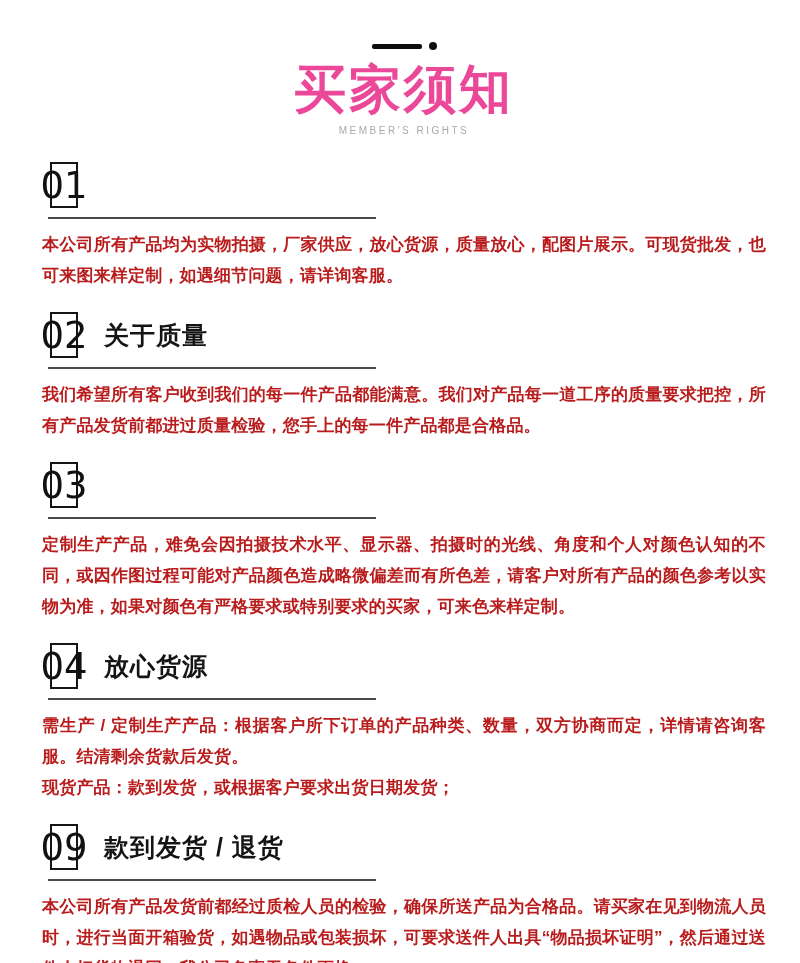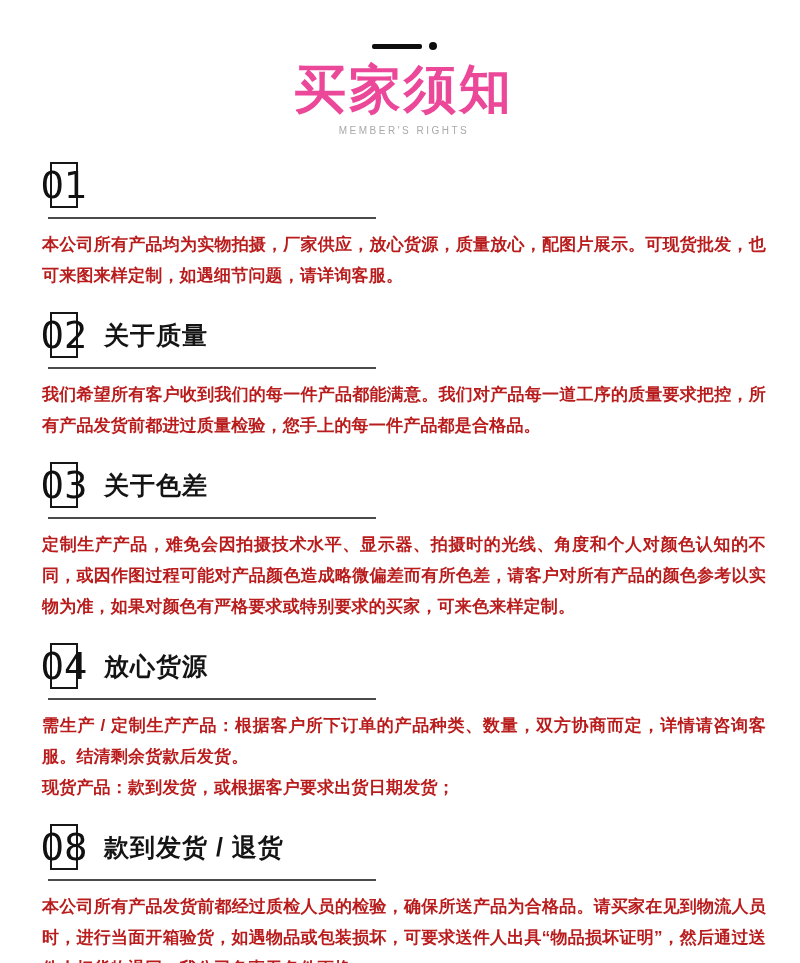--- a/index.html
+++ b/index.html
@@ -140,21 +140,20 @@
       </div>
       <div class="section-rule"></div>
       <div class="section-body">
           <p class="para">我们希望所有客户收到我们的每一件产品都能满意。我们对产品每一道工序的质量要求把控，所有产品发货前都进过质量检验，您手上的每一件产品都是合格品。</p>
         </div>
     </div>
 
     <div class="section">
       <div class="section-header">
         <div class="num-box">03</div>
-        <div class="section-heading">关于色差</div>
       </div>
       <div class="section-rule"></div>
       <div class="section-body">
           <p class="para">定制生产产品，难免会因拍摄技术水平、显示器、拍摄时的光线、角度和个人对颜色认知的不同，或因作图过程可能对产品颜色造成略微偏差而有所色差，请客户对所有产品的颜色参考以实物为准，如果对颜色有严格要求或特别要求的买家，可来色来样定制。</p>
         </div>
     </div>
 
     <div class="section">
       <div class="section-header">
         <div class="num-box">04</div>
@@ -162,21 +161,21 @@
       </div>
       <div class="section-rule"></div>
       <div class="section-body">
           <p class="para">需生产 / 定制生产产品：根据客户所下订单的产品种类、数量，双方协商而定，详情请咨询客服。结清剩余货款后发货。</p>
           <p class="para">现货产品：款到发货，或根据客户要求出货日期发货；</p>
         </div>
     </div>
 
     <div class="section">
       <div class="section-header">
-        <div class="num-box">08</div>
+        <div class="num-box">09</div>
         <div class="section-heading">款到发货 / 退货</div>
       </div>
       <div class="section-rule"></div>
       <div class="section-body">
           <p class="para">本公司所有产品发货前都经过质检人员的检验，确保所送产品为合格品。请买家在见到物流人员时，进行当面开箱验货，如遇物品或包装损坏，可要求送件人出具“物品损坏证明”，然后通过送件人把货物退回，我公司负责无条件更换。</p>
         </div>
     </div>
   </div>
 
 </div>

